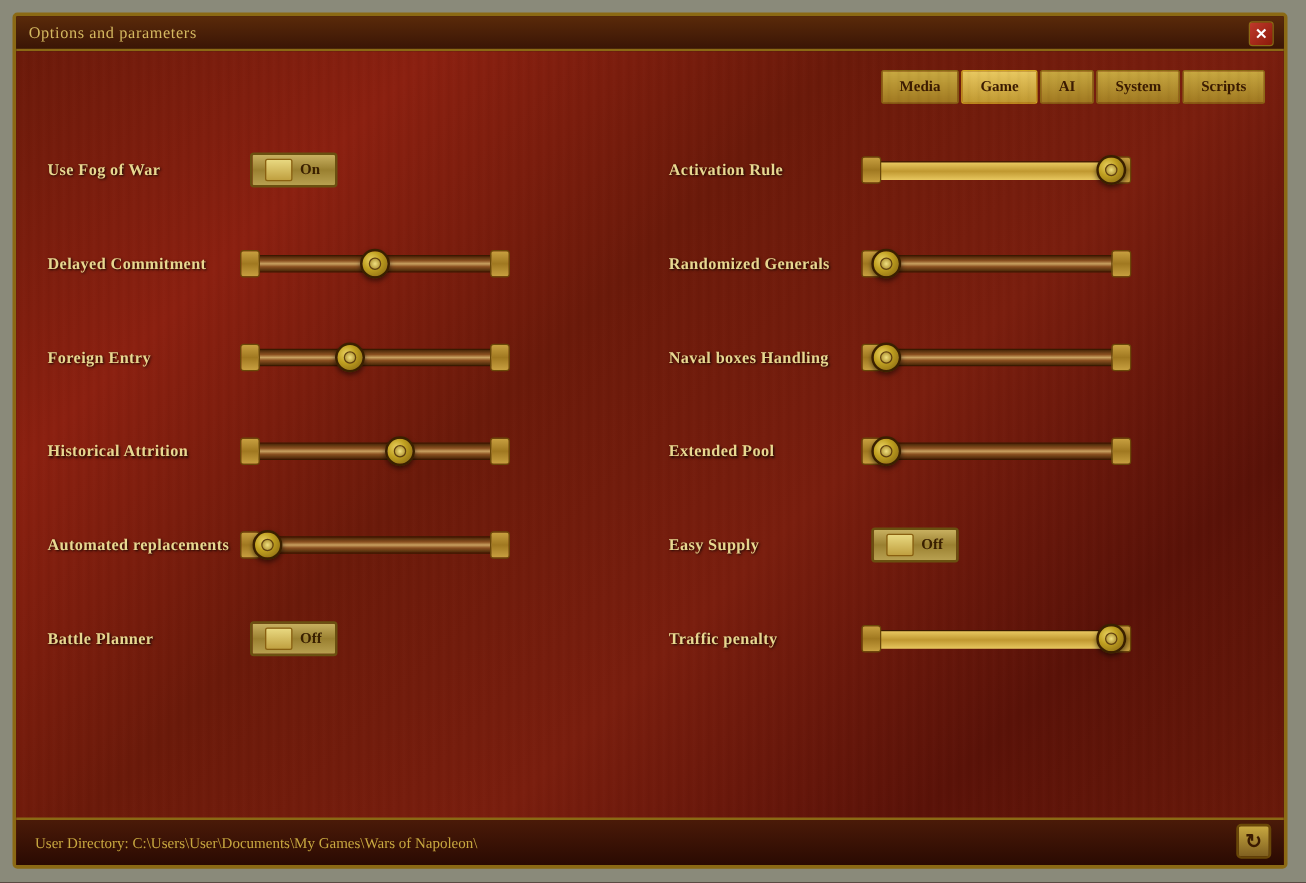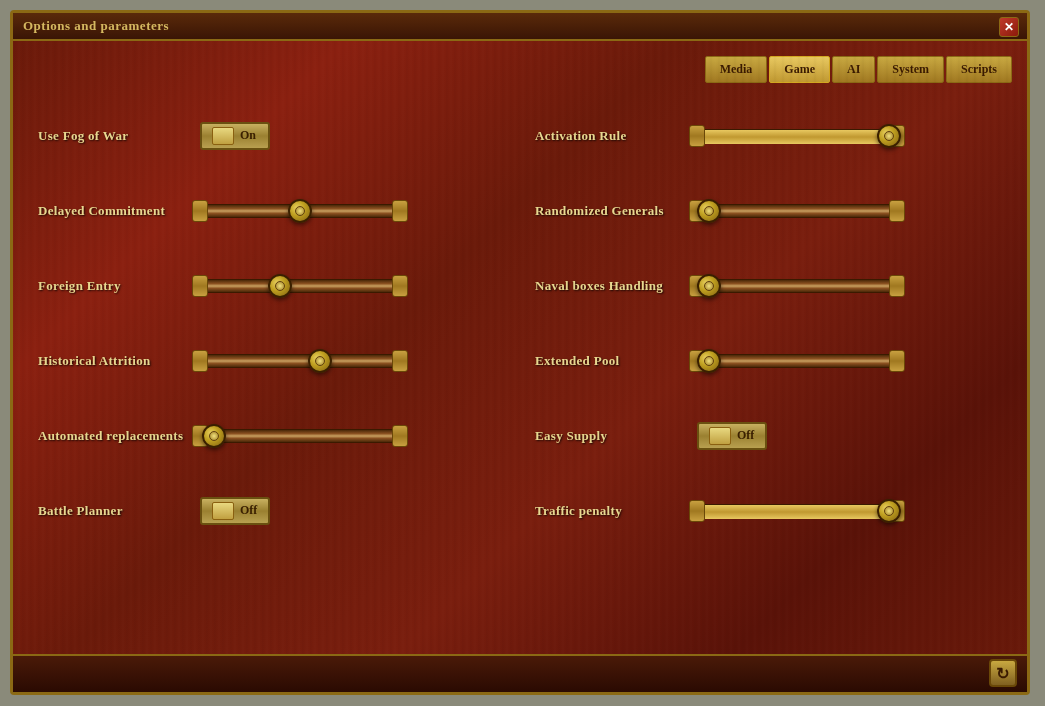--- a/index.html
+++ b/index.html
@@ -29,21 +29,21 @@
       display: flex;
       align-items: center;
       padding: 0 10px;
       border-bottom: 2px solid #8b6914;
       position: relative;
     }
 
     .title-text {
       color: #d4b860;
       font-size: 13px;
-      font-weight: bold;
+      font-weight: normal;
       letter-spacing: 0.5px;
     }
 
     .close-btn {
       position: absolute;
       right: 8px;
       top: 4px;
       width: 20px;
       height: 20px;
       background: linear-gradient(135deg, #c0392b, #8b1a0a);
@@ -448,16 +448,17 @@
             </div>
             <div class="slider-thumb thumb-right"></div>
             <div class="slider-endcap-right"></div>
           </div>
         </div>
       </div>
 
     </div>
 
     <div class="footer">
+      <span class="footer-text">User Directory: C:\Users\User\Documents\My Games\Wars of Napoleon\</span>
       <div class="refresh-btn">↻</div>
     </div>
   </div>
 </div>
 
 </body></html>

